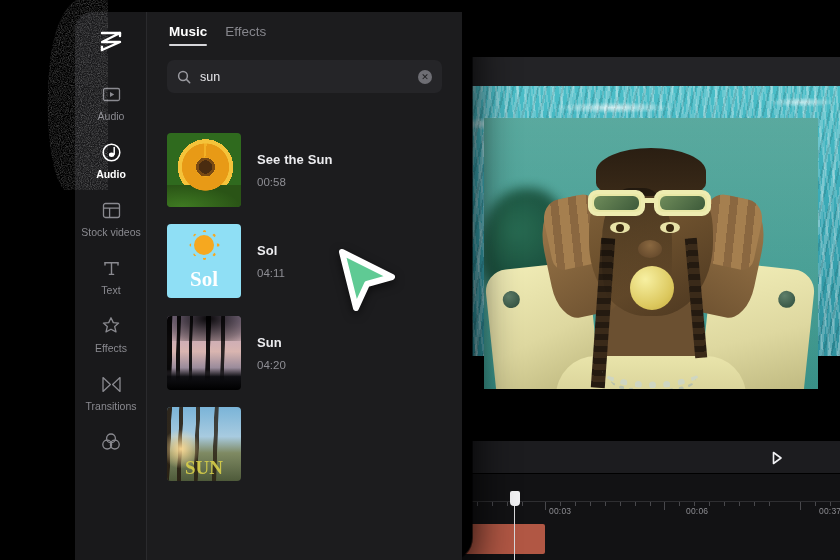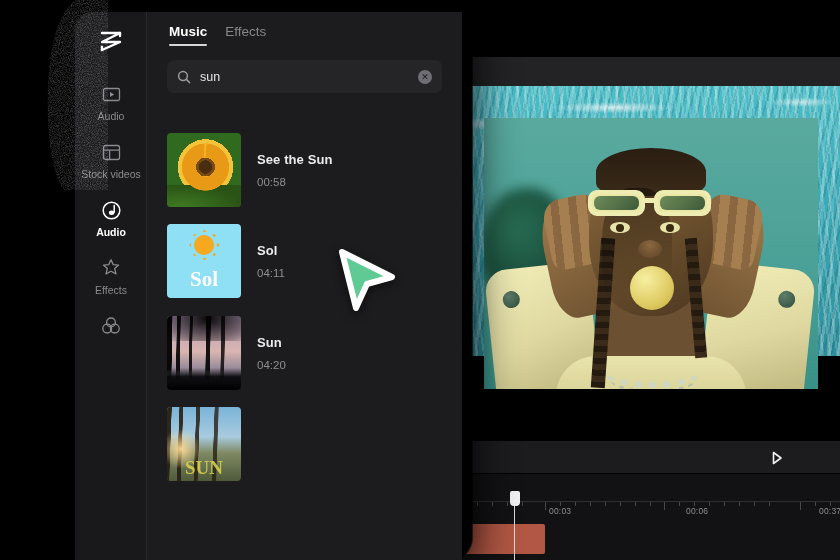--- a/index.html
+++ b/index.html
@@ -323,52 +323,70 @@
         <div class="rail-item">
           <span class="ico">
             <svg width="19" height="19" viewBox="0 0 19 19">
                 <rect x="1.5" y="3.5" width="16" height="12" rx="1.5" fill="none" stroke="currentColor" stroke-width="1.3"></rect>
                 <path d="M8 7 L12.2 9.5 L8 12 Z" fill="currentColor"></path>
               </svg>
           </span>
           <span class="lbl">Audio</span>
         </div>
 
-        <div class="rail-item">
-          <span class="ico">
-            <svg width="19" height="19" viewBox="0 0 19 19">
-                <rect x="1.5" y="2.5" width="16" height="14" rx="2" fill="none" stroke="currentColor" stroke-width="1.3"></rect>
-                <path d="M1.5 7.2 H17.5 M7.6 7.2 V16.5" stroke="currentColor" stroke-width="1.3"></path>
-              </svg>
-          </span>
-          <span class="lbl">Stock videos</span>
-        </div>
-
         <div class="rail-item active">
           <span class="ico">
             <svg width="21" height="21" viewBox="0 0 21 21">
                 <circle cx="10.5" cy="10.5" r="8.3" fill="none" stroke="currentColor" stroke-width="1.5"></circle>
                 <path d="M13.2 5.4 V12.3" stroke="currentColor" stroke-width="1.5" stroke-linecap="round"></path>
                 <ellipse cx="10.6" cy="12.7" rx="2.7" ry="2.2" fill="currentColor"></ellipse>
               </svg>
           </span>
           <span class="lbl">Audio</span>
         </div>
 
+        <div class="rail-item">
+          <span class="ico">
+            <svg width="19" height="19" viewBox="0 0 19 19">
+                <rect x="1.5" y="2.5" width="16" height="14" rx="2" fill="none" stroke="currentColor" stroke-width="1.3"></rect>
+                <path d="M1.5 7.2 H17.5 M7.6 7.2 V16.5" stroke="currentColor" stroke-width="1.3"></path>
+              </svg>
+          </span>
+          <span class="lbl">Stock videos</span>
+        </div>
+
+        <div class="rail-item">
+          <span class="ico">
+            <svg width="19" height="19" viewBox="0 0 19 19">
+                <path d="M3 3.8 H16 M9.5 3.8 V15.4 M7.4 15.4 H11.6" fill="none" stroke="currentColor" stroke-width="1.4" stroke-linecap="round"></path>
+                <path d="M3 3.8 V6 M16 3.8 V6" stroke="currentColor" stroke-width="1.4" stroke-linecap="round"></path>
+              </svg>
+          </span>
+          <span class="lbl">Text</span>
+        </div>
 
 
         <div class="rail-item">
           <span class="ico">
             <svg width="20" height="20" viewBox="0 0 20 20">
                 <path d="M10 1.8 L12.3 6.6 L17.6 7.1 L13.7 10.6 L15 15.9 L10 13.2 L5 15.9 L6.3 10.6 L2.4 7.1 L7.7 6.6 Z" fill="none" stroke="currentColor" stroke-width="1.3" stroke-linejoin="round"></path>
               </svg>
           </span>
           <span class="lbl">Effects</span>
         </div>
 
+        <div class="rail-item">
+          <span class="ico">
+            <svg width="21" height="19" viewBox="0 0 21 19">
+                <path d="M2 2.6 L9.4 9.5 L2 16.4 Z" fill="none" stroke="currentColor" stroke-width="1.3" stroke-linejoin="round"></path>
+                <path d="M19 2.6 L11.6 9.5 L19 16.4 Z" fill="none" stroke="currentColor" stroke-width="1.3" stroke-linejoin="round"></path>
+              </svg>
+          </span>
+          <span class="lbl">Transitions</span>
+        </div>
 
         <div class="rail-item">
           <span class="ico">
             <svg width="20" height="20" viewBox="0 0 20 20">
                 <circle cx="10" cy="6.4" r="4.4" fill="none" stroke="currentColor" stroke-width="1.3"></circle>
                 <circle cx="6.2" cy="12.6" r="4.4" fill="none" stroke="currentColor" stroke-width="1.3"></circle>
                 <circle cx="13.8" cy="12.6" r="4.4" fill="none" stroke="currentColor" stroke-width="1.3"></circle>
               </svg>
           </span>
           <span class="lbl"></span>

